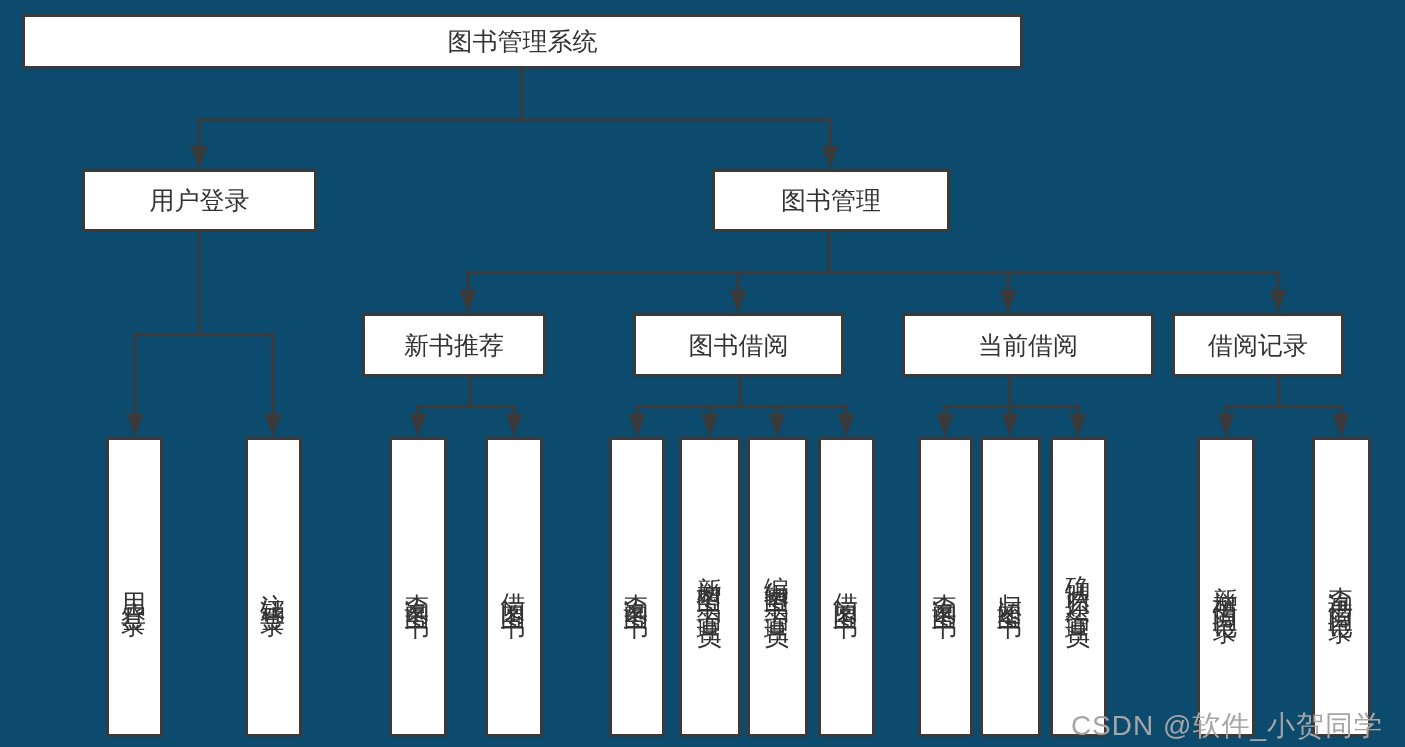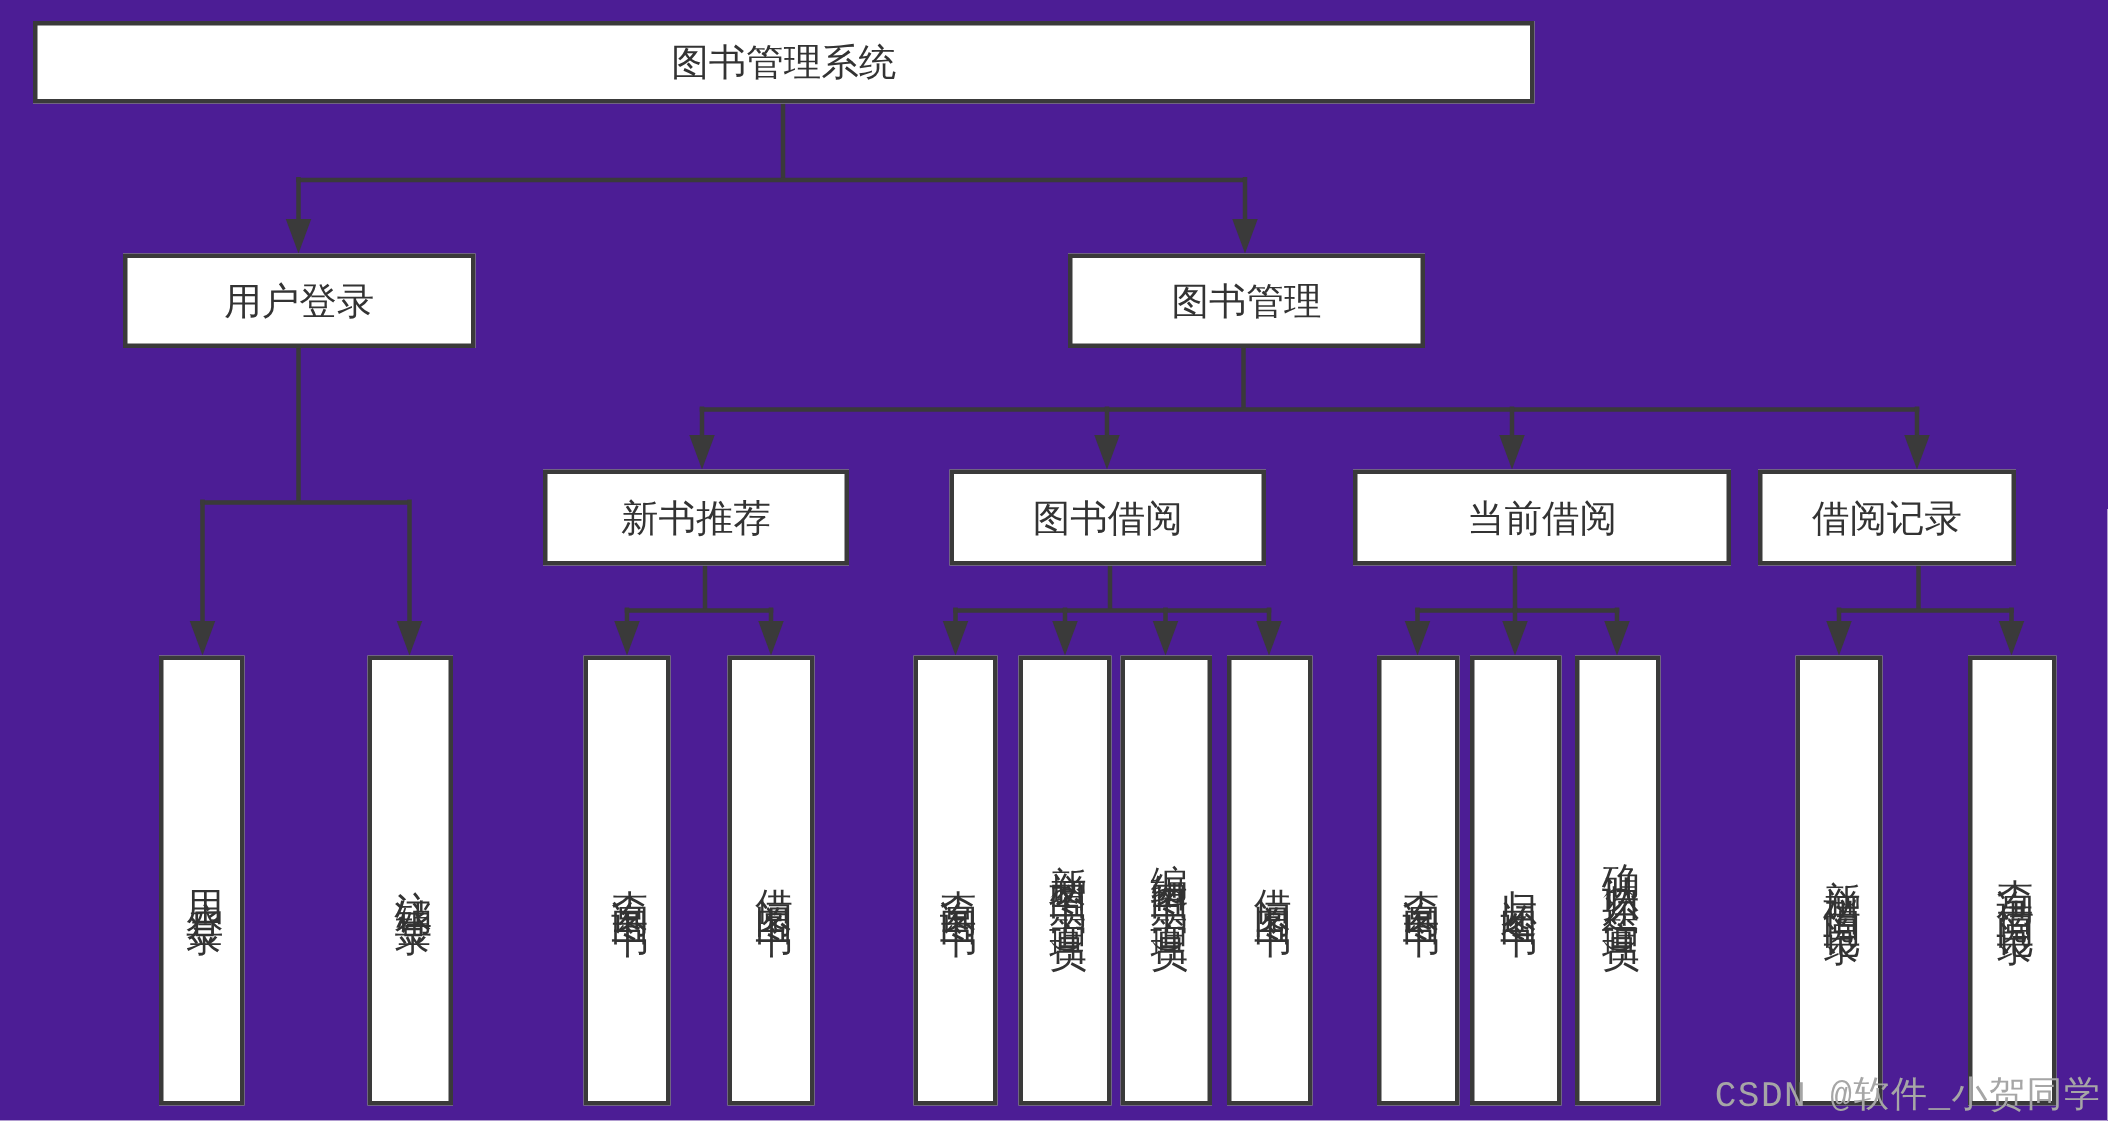--- a/index.html
+++ b/index.html
@@ -1,33 +1,33 @@
 <!DOCTYPE html>
 <html><head>
 <meta charset="utf-8">
 <style>
   html,body{margin:0;padding:0;background:#fff;}
   .canvas{
-    position:relative;width:1405px;height:747px;background:#4c1d95;
-    font-family:Liberation Mono, monospace;overflow:hidden;
+    position:relative;width:1405px;height:747px;background:#0c4a6e;
+    font-family:Liberation Sans, sans-serif;overflow:hidden;
   }
   .connectors{position:absolute;left:0;top:0;}
   .node{
     position:absolute;box-sizing:border-box;
     border:3px solid #3a3a3a;background:#ffffff;
     display:flex;align-items:center;justify-content:center;
     color:#333333;font-size:25px;white-space:nowrap;
   }
   .leaf{
     writing-mode:vertical-rl;text-orientation:mixed;
     letter-spacing:7px;font-size:25px;white-space:normal;
   }
   .watermark{
-    position:absolute;right:4px;bottom:2px;z-index:5;
-    font-size:24px;color:#a6a6a6;letter-spacing:1px;
+    position:absolute;right:22px;bottom:2px;z-index:5;
+    font-size:28px;color:#a6a6a6;letter-spacing:1px;
   }
 </style>
 </head>
 <body>
 
 <div class="canvas">
 
   <svg class="connectors" width="1405" height="747" viewBox="0 0 1405 747">
     <g stroke="#3a3a3a" stroke-width="3" fill="none">
 
@@ -92,21 +92,21 @@
       <polygon points="1217.5,414 1234.5,414 1226,437"></polygon>
       <polygon points="1332.5,414 1349.5,414 1341,437"></polygon>
     </g>
   </svg>
 
   <div class="node" style="left:22px;top:14px;width:1001px;height:55px">图书管理系统</div>
 
   <div class="node" style="left:82px;top:169px;width:235px;height:63px">用户登录</div>
   <div class="node" style="left:712px;top:169px;width:238px;height:63px">图书管理</div>
 
-  <div class="node" style="left:362px;top:313px;width:204px;height:64px">新书推荐</div>
+  <div class="node" style="left:362px;top:313px;width:184px;height:64px">新书推荐</div>
   <div class="node" style="left:633px;top:313px;width:211px;height:64px">图书借阅</div>
   <div class="node" style="left:902px;top:313px;width:252px;height:64px">当前借阅</div>
   <div class="node" style="left:1172px;top:313px;width:172px;height:64px">借阅记录</div>
 
   <div class="node leaf" style="left:106px;top:437px;width:57px;height:300px">用户登录</div>
   <div class="node leaf" style="left:245px;top:437px;width:57px;height:300px">注销登录</div>
   <div class="node leaf" style="left:389px;top:437px;width:58px;height:300px">查询图书</div>
   <div class="node leaf" style="left:485px;top:437px;width:58px;height:300px">借阅图书</div>
   <div class="node leaf" style="left:609px;top:437px;width:56px;height:300px">查询图书</div>
   <div class="node leaf" style="left:679px;top:437px;width:62px;height:300px">新增图书（管理员）</div>

